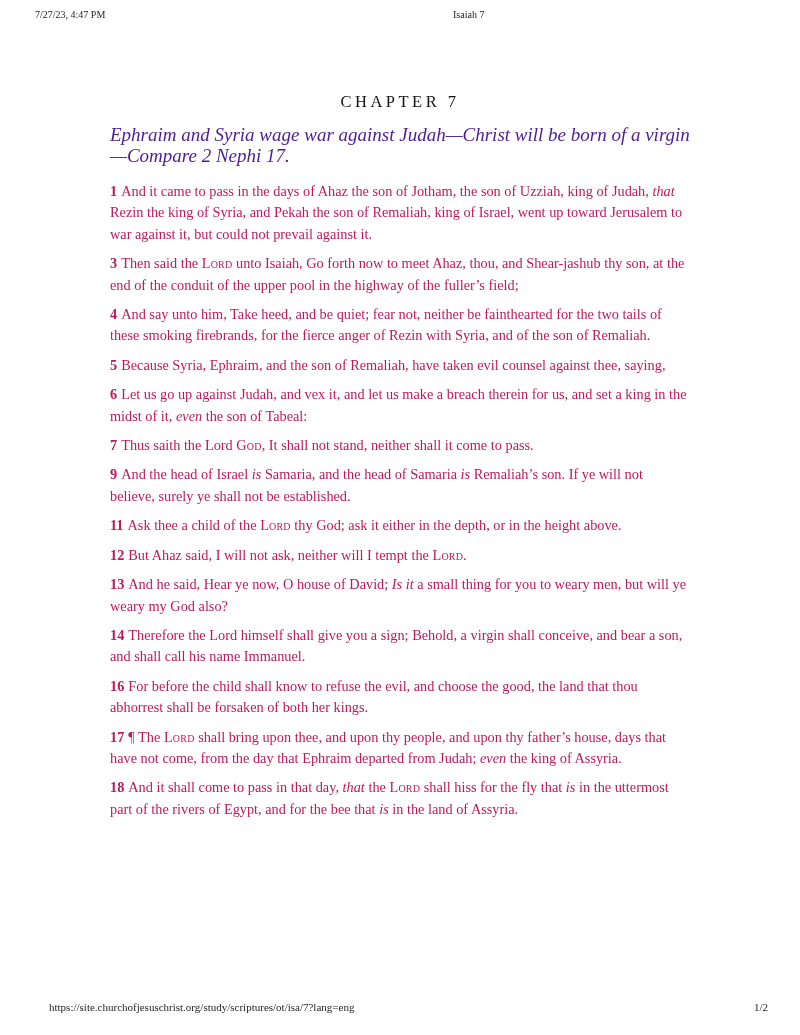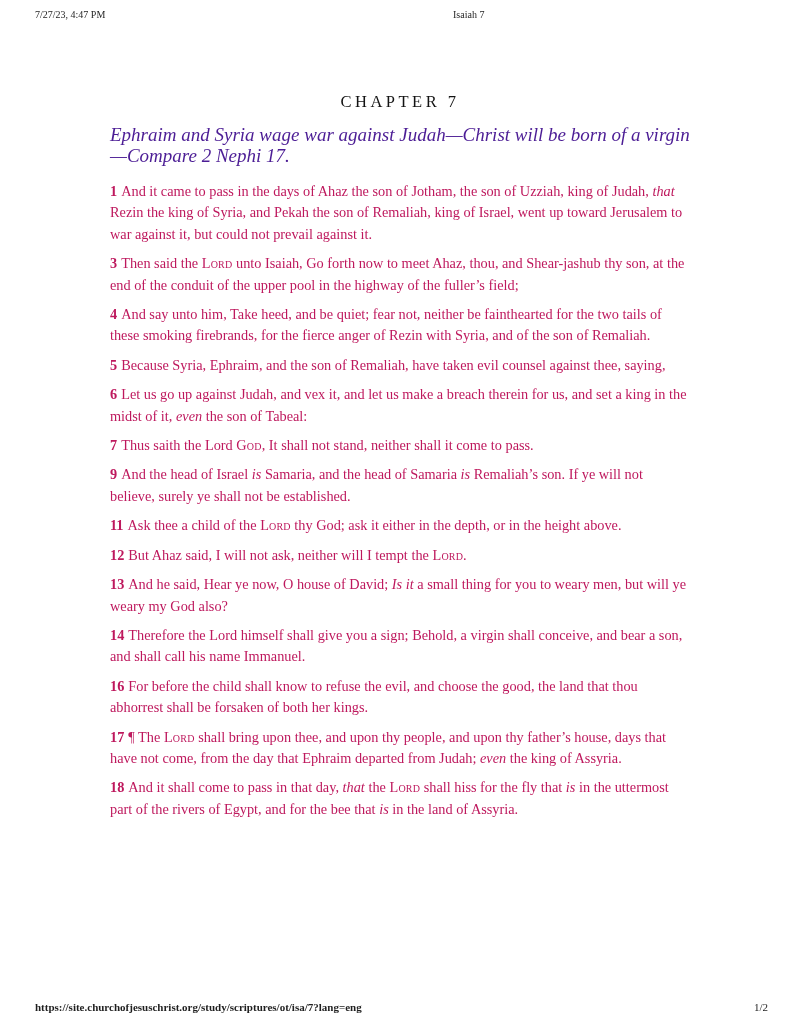--- a/index.html
+++ b/index.html
@@ -60,21 +60,21 @@
   .seg-sc { font-variant: small-caps; letter-spacing: 0.2px; }
   
   .print-footer {
     position: absolute;
     left: 0; right: 0;
     top: 1001px;
     height: 14px;
     font-size: 11px;
     color: #1f1f1f;
   }
-  .source-url  { position: absolute; left: 35px; top: 0; white-space: nowrap; font-weight: bold; }
+  .source-url  { position: absolute; left: 49px; top: 0; white-space: nowrap; }
   .page-number { position: absolute; right: 32px; top: 0; white-space: nowrap; }
 </style>
 </head>
 <body>
 
 <div class="page">
 
   <div class="print-header">
     <span class="print-datetime">7/27/23, 4:47 PM</span>
     <span class="print-title">Isaiah 7</span>

